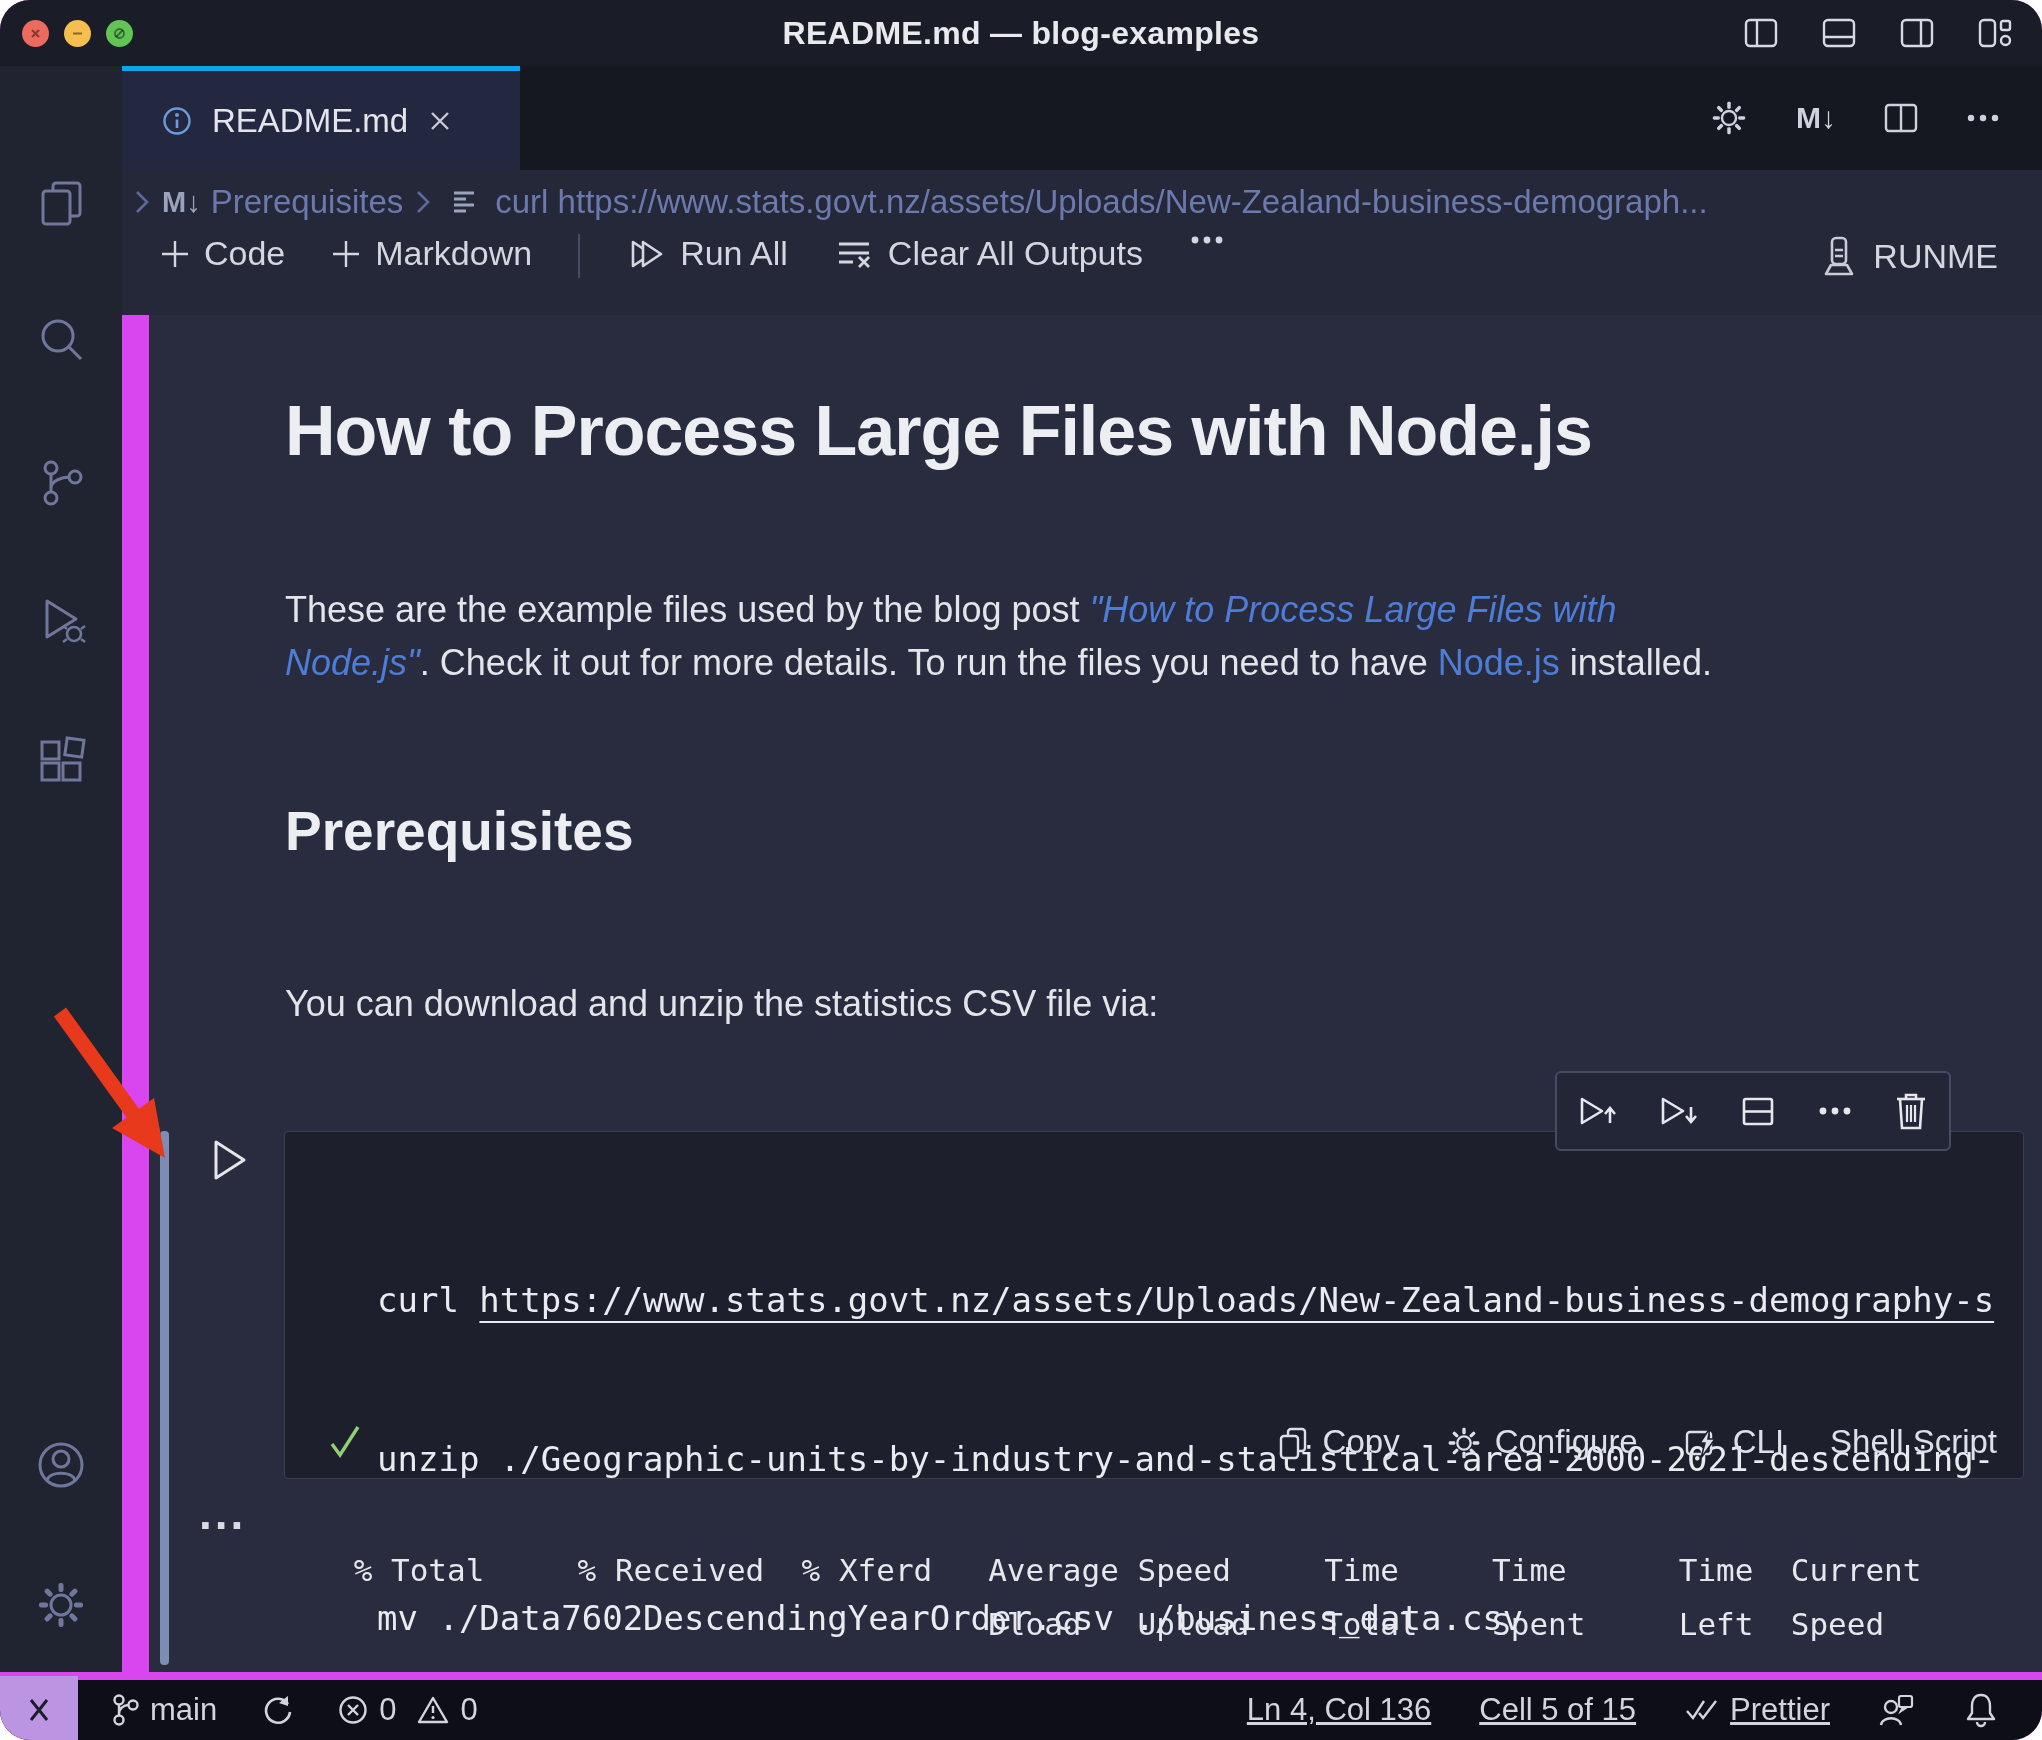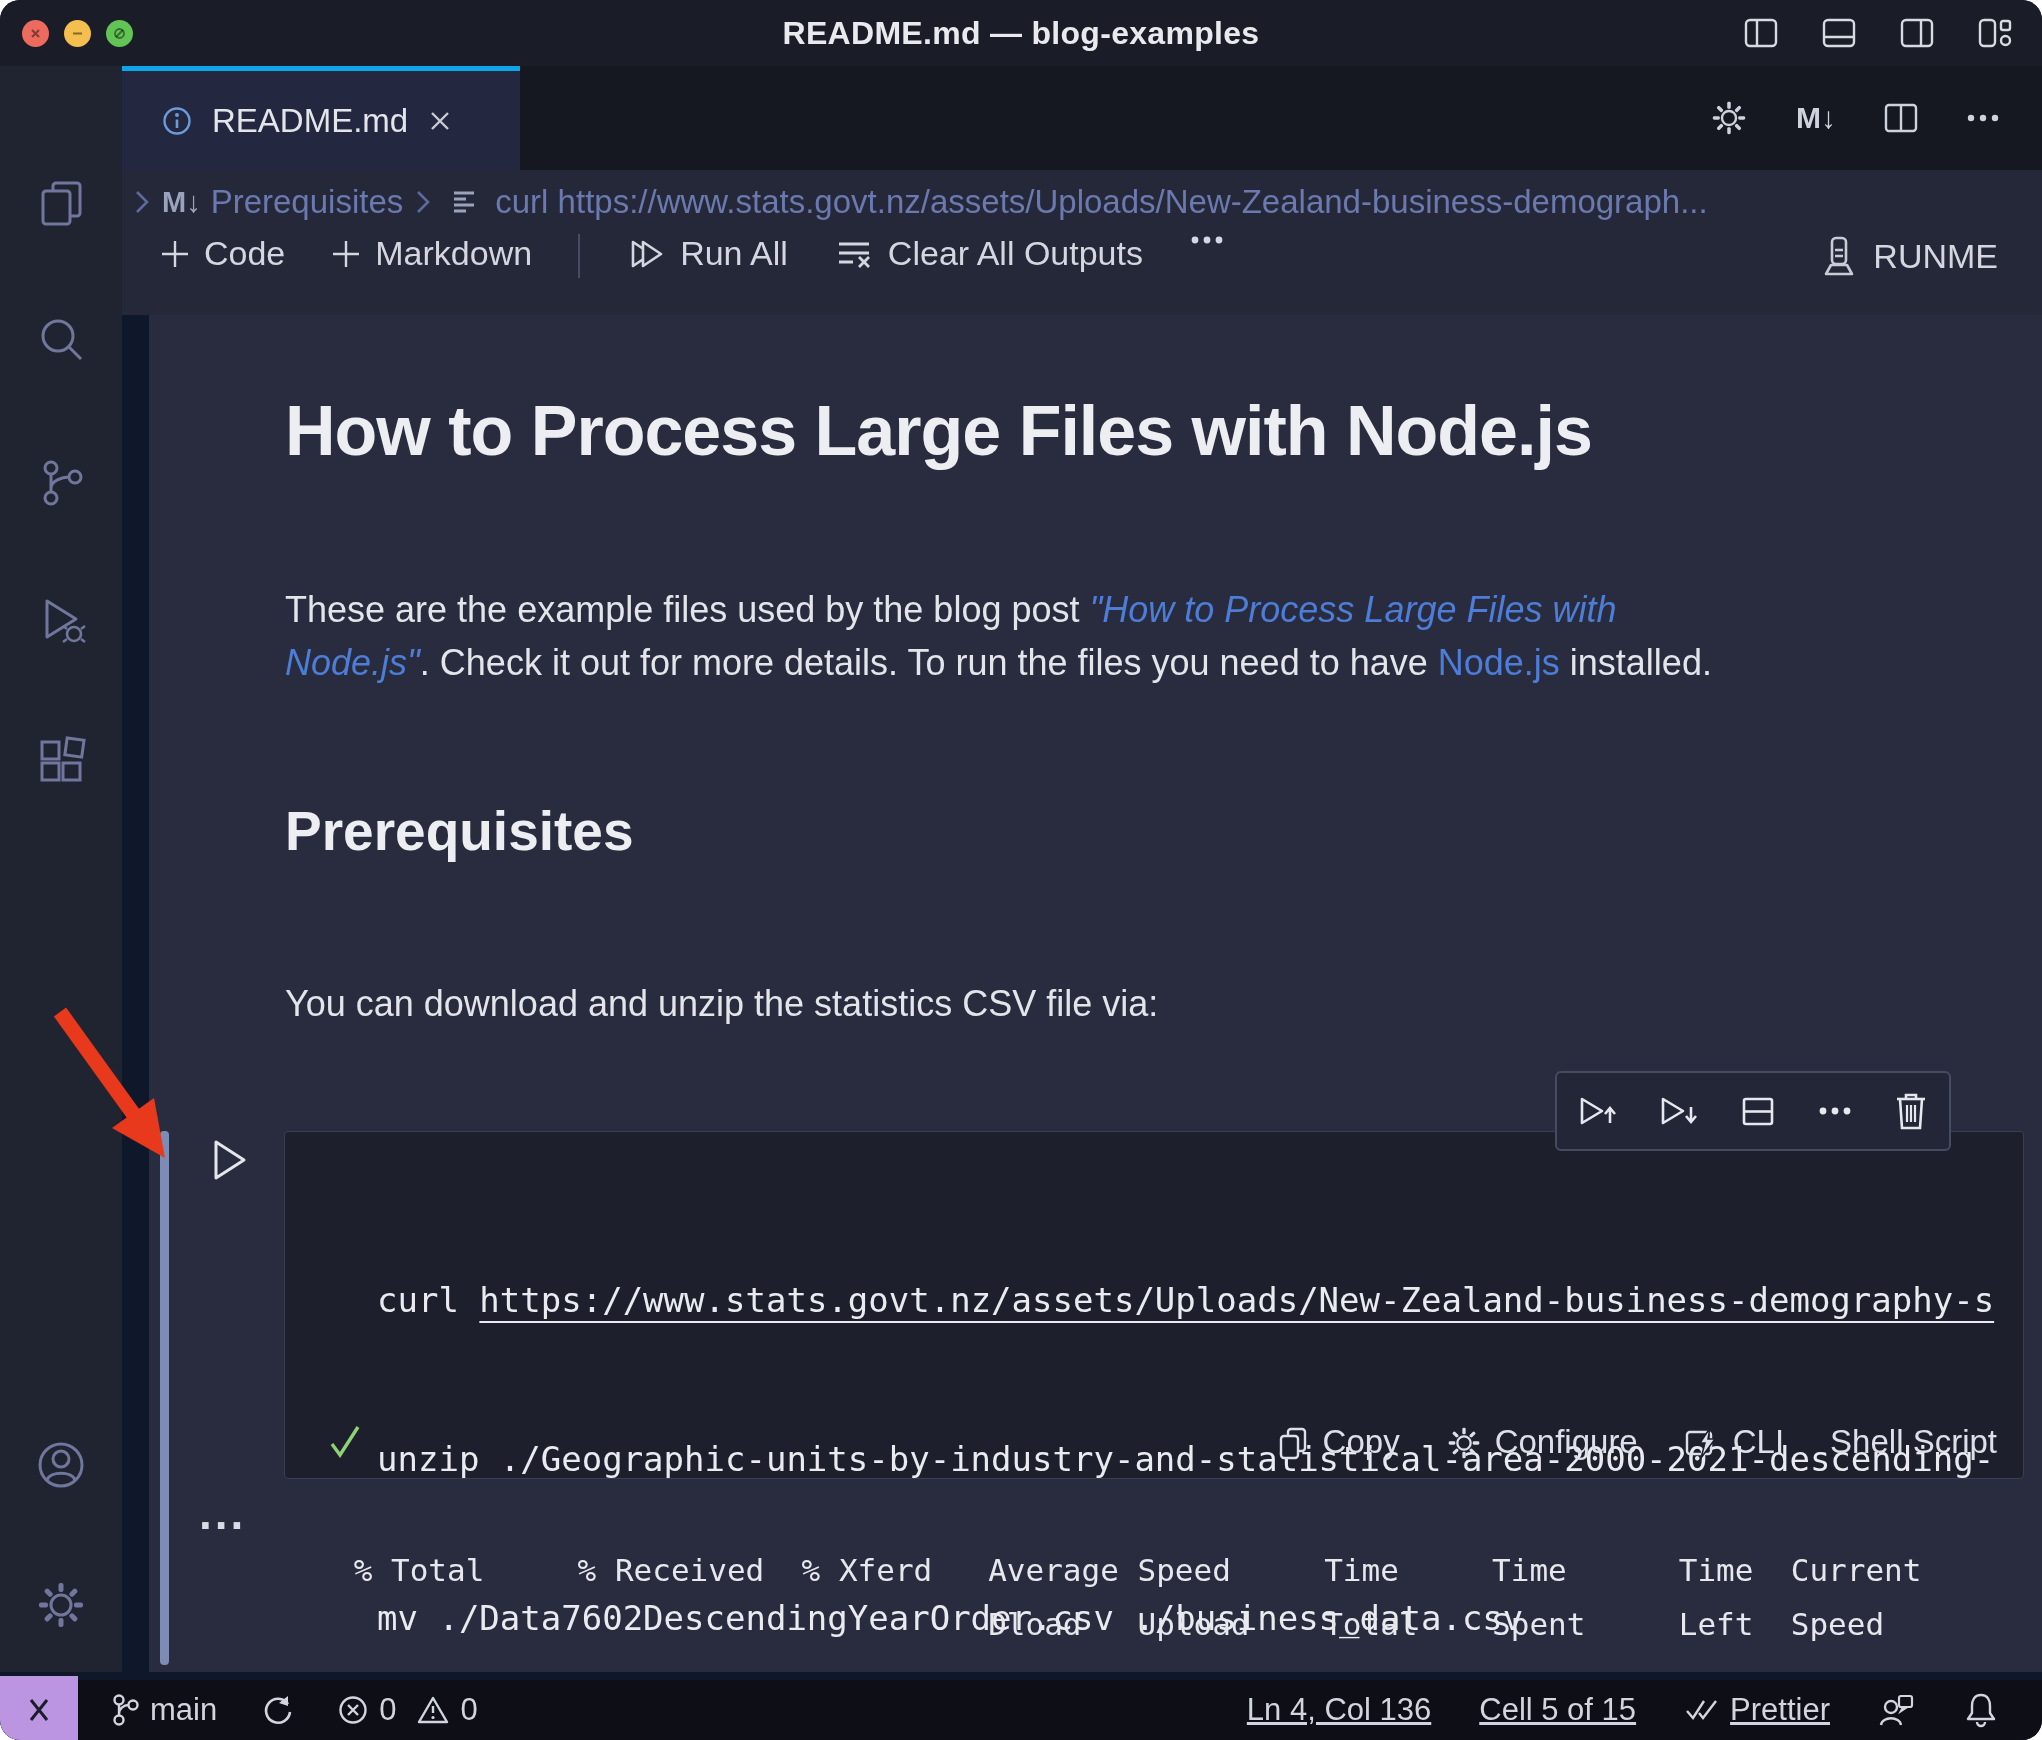--- a/index.html
+++ b/index.html
@@ -1,17 +1,17 @@
 <!DOCTYPE html>
 <html><head>
 <meta charset="utf-8">
 <style>
   html,body{margin:0;padding:0;background:#ffffff;}
   body{width:2042px;height:1740px;font-family:"Liberation Sans","DejaVu Sans",sans-serif;}
-  .window{position:relative;width:2042px;height:1740px;border-radius:20px;overflow:hidden;background:#0f172a;}
+  .window{position:relative;width:2042px;height:1740px;border-radius:30px;overflow:hidden;background:#d946ef;}
 
   
   .titlebar{position:absolute;top:0;left:0;right:0;height:66px;background:#1a1c28;display:flex;align-items:center;justify-content:center;}
   .lights{position:absolute;left:22px;top:0;height:66px;display:flex;align-items:center;gap:15px;}
   .light{width:27px;height:27px;border-radius:50%;display:flex;align-items:center;justify-content:center;}
   .title-text{font-size:32px;font-weight:700;color:#e9eaee;letter-spacing:.3px;}
   .tb-actions{position:absolute;right:30px;top:0;height:66px;display:flex;align-items:center;gap:44px;}
 
   
   .activitybar{position:absolute;left:0;top:66px;width:122px;bottom:68px;background:#202330;}

